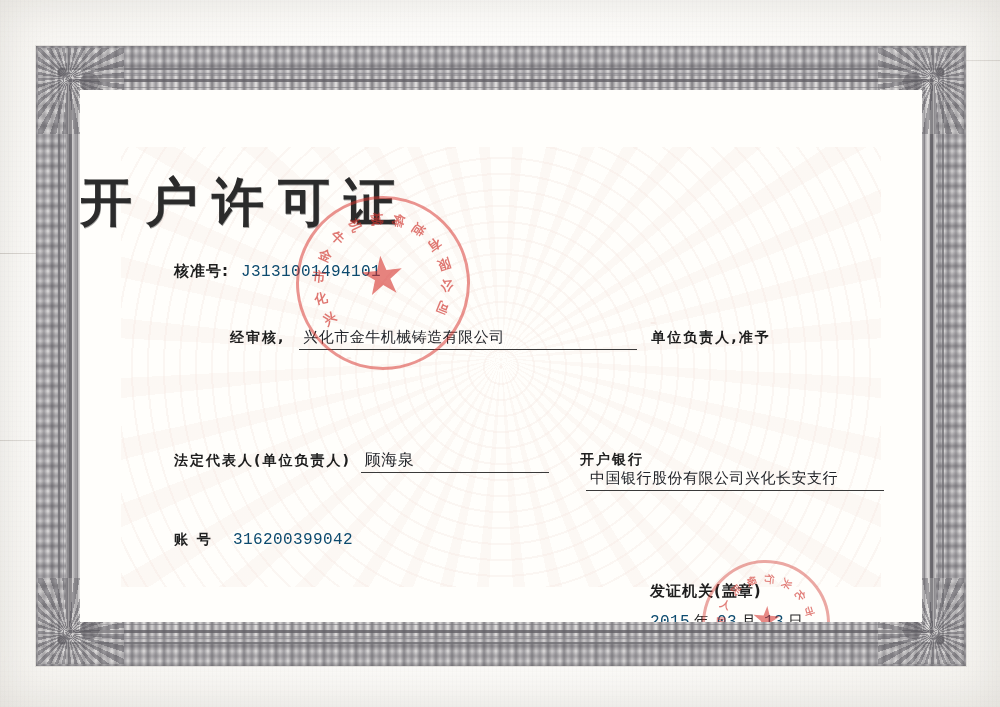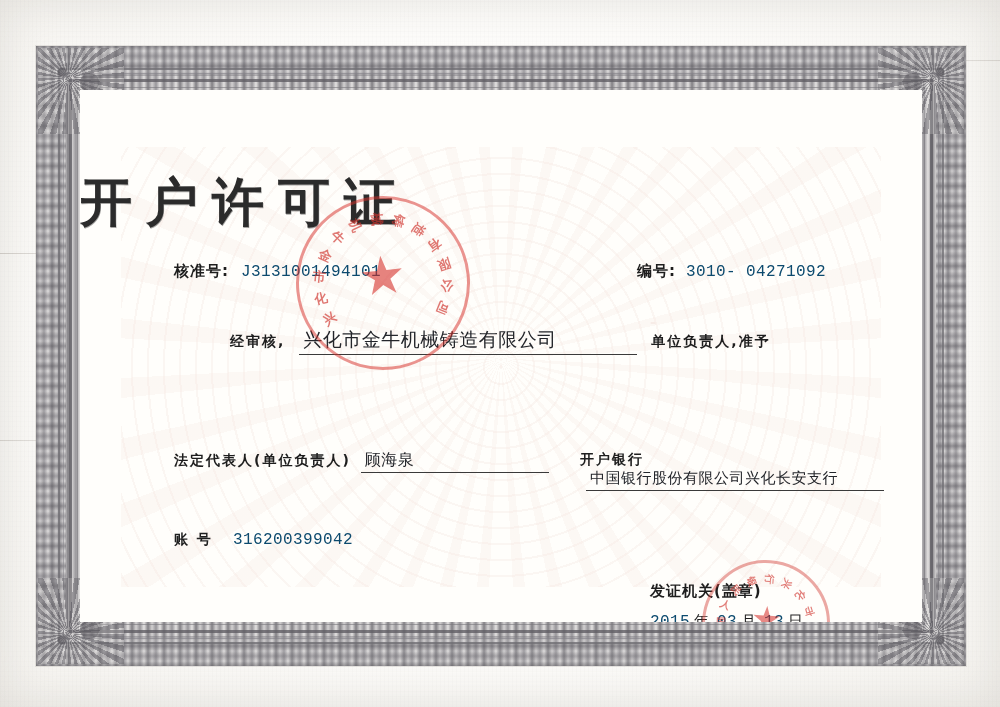--- a/index.html
+++ b/index.html
@@ -323,28 +323,24 @@
         <div class="wm-swirl"></div>
       </div>
 
       <div class="title">开户许可证</div>
 
       <div class="row" id="row-approval">
         <span class="lbl-sm">核准号:</span>
         <span class="val-mono" style="margin-left:8px;">J3131001494101</span>
       </div>
 
-      <div class="row" id="row-serial">
-        <span class="lbl-sm">编号:</span>
-        <span class="val-mono" style="margin-left:6px;">3010- 04271092</span>
-      </div>
 
       <div class="row" id="row-body1">
         <span class="lbl">经审核,</span>
-        <span class="uline val" style="min-width:330px; margin:0 10px; font-size:19px;">兴化市金牛机械铸造有限公司</span>
+        <span class="uline val" style="min-width:330px; margin:0 10px; font-size:15px;">兴化市金牛机械铸造有限公司</span>
         <span class="lbl">单位负责人,准予</span>
       </div>
 
 
       <div class="row" id="row-rep">
         <span class="lbl">法定代表人(单位负责人)</span>
         <span class="uline val" style="min-width:180px; margin-left:6px;">顾海泉</span>
       </div>
 
       <div class="row" id="row-bank">

